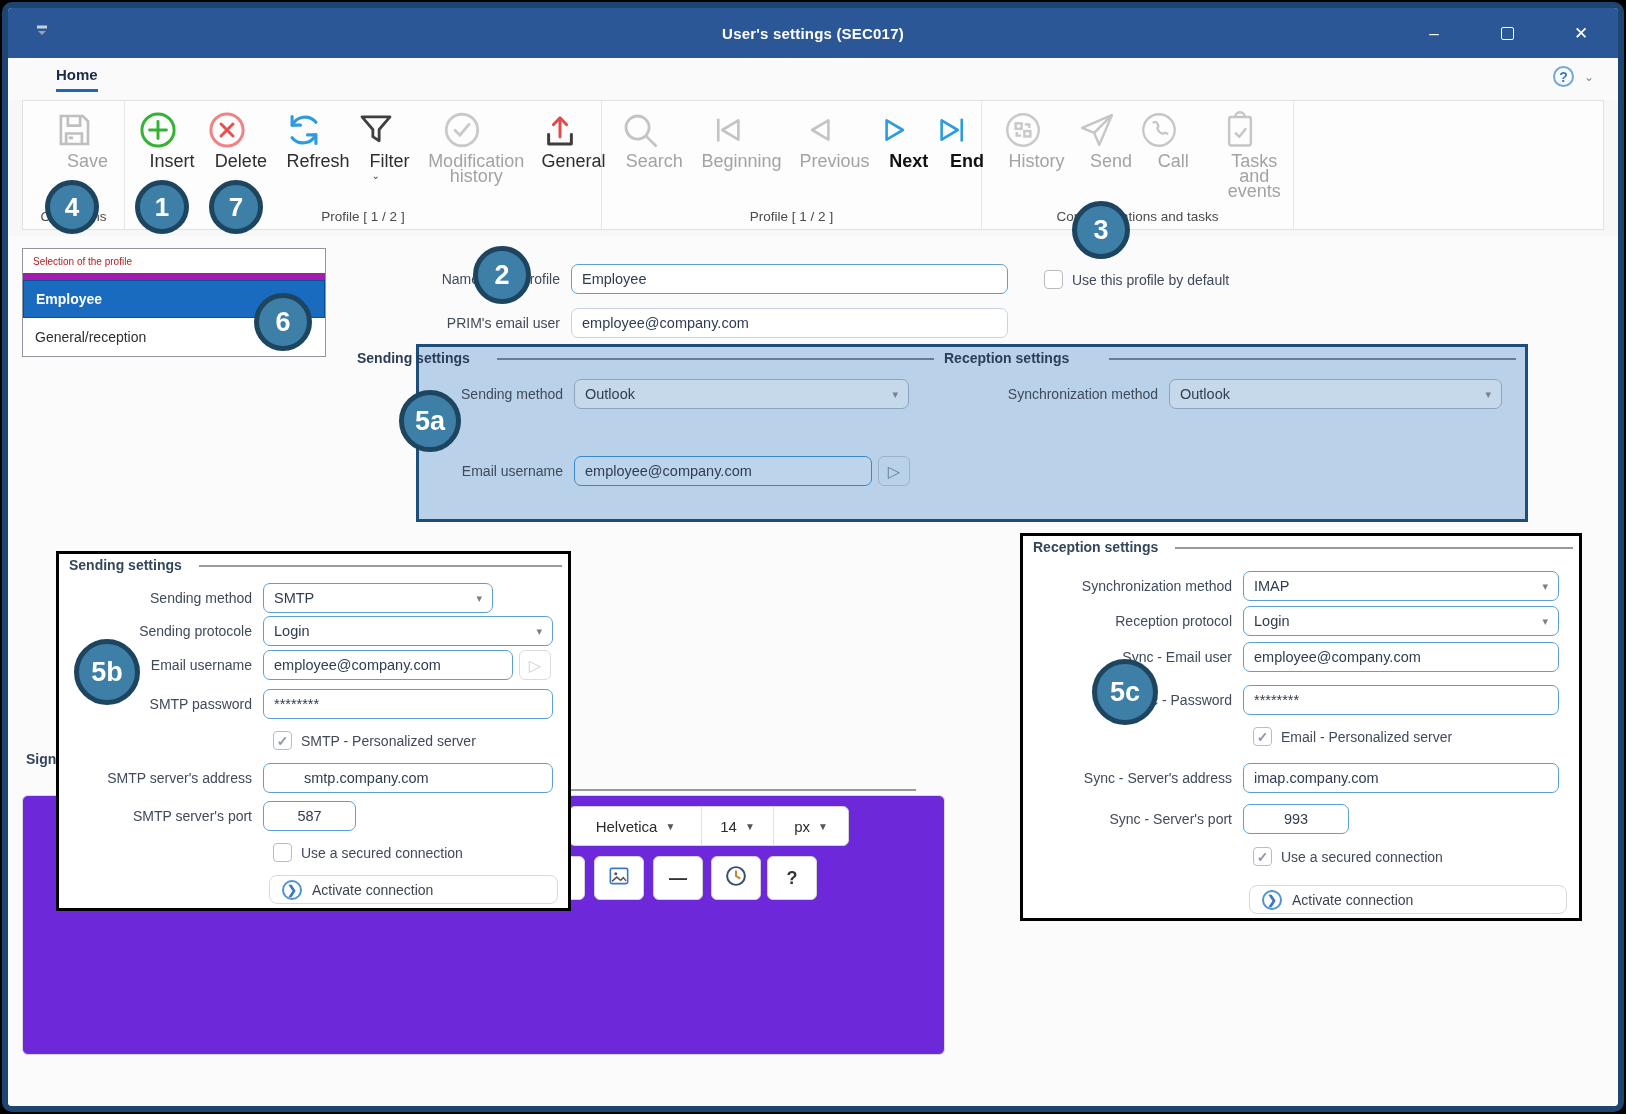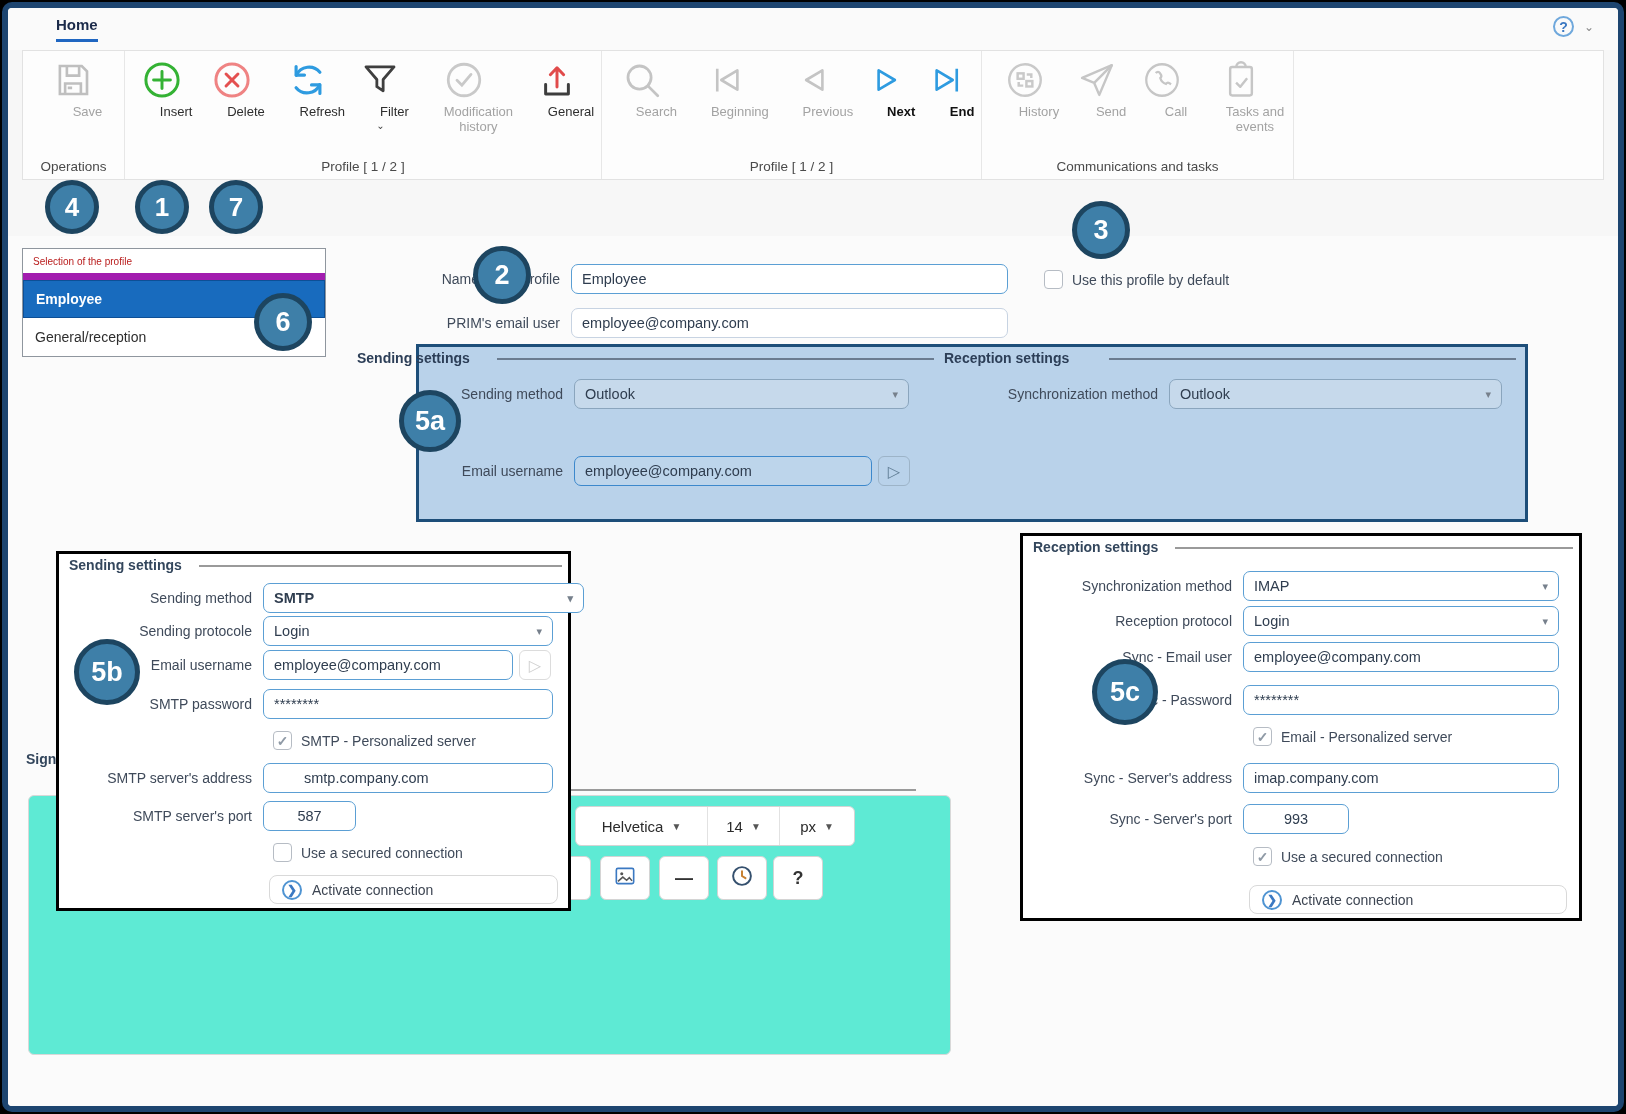--- a/index.html
+++ b/index.html
@@ -23,21 +23,21 @@
   .help-chev{color:#8a8a8a;font-size:12px;}
 
   
   .ribbonwrap{position:relative;height:136px;background:#f7f7f7;padding:0 14px;}
   .ribbon{height:130px;border:1px solid #e2e2e2;background:#fdfdfd;display:flex;}
   .rgroup{position:relative;height:100%;border-right:1px solid #e7e7e7;flex:0 0 auto;}
   .rgroup-items{display:flex;justify-content:space-evenly;align-items:flex-start;padding-top:8px;height:100px;}
   .rbtn{display:flex;flex-direction:column;align-items:center;min-width:54px;cursor:default;}
   .ricon{width:42px;height:42px;display:block;}
   .ricon svg{width:42px;height:42px;display:block;}
-  .rlabel{margin-top:3px;font-size:13px;line-height:15px;color:#2e2e2e;text-align:center;white-space:pre-line;margin-left:28px;}
+  .rlabel{margin-top:3px;font-size:18px;line-height:15px;color:#2e2e2e;text-align:center;white-space:pre-line;margin-left:28px;}
   .rbtn.disabled .rlabel{color:#a3a3a3;}
   .rbtn.strong .rlabel{font-weight:700;color:#111;}
   .rchev{font-size:10px;color:#444;margin-top:1px;}
   .rgroup-caption{position:absolute;left:0;right:0;bottom:5px;text-align:center;font-size:13.5px;color:#4a4a4a;}
   .rgroup-fill{flex:1 1 auto;border-right:none;}
 
   
   .canvas{position:absolute;left:0;right:0;top:228px;bottom:0;background:#fbfbfb;}
 
   
@@ -76,40 +76,54 @@
 
   
   .bbox{position:absolute;background:#fff;border:3px solid #000;z-index:10;}
   .box-legend{position:absolute;top:3px;left:10px;font-size:14px;font-weight:700;color:#33465c;}
   .box-line{position:absolute;top:11px;height:2px;background:#9a9a9a;}
   .brow{position:absolute;display:flex;align-items:center;}
 
   
   .sig-label{position:absolute;left:18px;top:515px;font-size:14px;font-weight:700;color:#33465c;z-index:2;}
   .sig-line{position:absolute;left:100px;top:553px;width:808px;height:2px;background:#9a9a9a;z-index:1;}
-  .editor{position:absolute;left:20px;top:559px;width:923px;height:260px;background:#5eead4;border:1px solid #d8d8d8;border-radius:6px;z-index:1;}
+  .editor{position:absolute;left:14px;top:559px;width:923px;height:260px;background:#6d28d9;border:1px solid #d8d8d8;border-radius:6px;z-index:1;}
   .font-toolbar{position:absolute;left:546px;top:10px;height:40px;display:flex;border:1px solid #d4d4d4;border-radius:6px;background:#fff;overflow:hidden;}
   .ft-seg{display:flex;align-items:center;justify-content:center;gap:8px;font-size:15px;color:#2b2b2b;border-right:1px solid #e2e2e2;}
   .ft-seg:last-child{border-right:none;}
   .ft-caret{font-size:10px;color:#555;}
   .tb2-btn{position:absolute;top:60px;width:50px;height:44px;border:1px solid #d4d4d4;border-radius:6px;background:#fff;display:flex;align-items:center;justify-content:center;font-size:18px;color:#333;}
   .tb2-btn svg{width:26px;height:26px;}
 
   
   .badge{position:absolute;border-radius:50%;background:#3e7fa8;border:5px solid #1d4560;color:#fff;display:flex;align-items:center;justify-content:center;font-weight:700;z-index:50;}
   .badge.sm{width:54px;height:54px;font-size:26px;}
   .badge.md{width:58px;height:58px;font-size:27px;}
   .badge.lg{width:66px;height:66px;font-size:27px;}
 </style>
 </head>
 <body>
 
 <div class="stage">
   <div class="win">
 
+    <div class="titlebar">
+      <span class="qat-icon">
+        <svg viewBox="0 0 16 16">
+            <rect x="3" y="3.5" width="10" height="3" fill="#c9cfda"></rect>
+            <path d="M4 9l4 4 4-4z" fill="#9aa3b5"></path>
+          </svg>
+      </span>
+      <span class="win-title">User's settings (SEC017)</span>
+      <span class="win-controls">
+        <span class="wc">–</span>
+        <span class="wc wc-max"></span>
+        <span class="wc">✕</span>
+      </span>
+    </div>
 
     <div class="tabrow">
       <span class="tab-home">Home</span>
       <span class="help-area">
         <span class="help-circle">?</span>
         <span class="help-chev">⌄</span>
       </span>
     </div>
 
     <div class="ribbonwrap">
@@ -336,21 +350,21 @@
           <span class="playbtn">▷</span>
         </div>
       </div>
 
       <div class="bbox" style="left:48px;top:315px;width:515px;height:360px;">
         <span class="box-legend">Sending settings</span>
         <div class="box-line" style="left:140px;right:6px;"></div>
 
         <div class="brow" style="left:4px;top:29px;">
           <span class="flabel" style="width:200px;">Sending method</span>
-          <div class="tselect" style="width:321px;font-weight:bold;">
+          <div class="tselect" style="width:230px;">
             <span>SMTP</span>
               <span class="caret">▾</span>
           </div>
         </div>
         <div class="brow" style="left:4px;top:62px;">
           <span class="flabel" style="width:200px;">Sending protocole</span>
           <div class="tselect" style="width:290px;">
             <span>Login</span>
               <span class="caret">▾</span>
           </div>

